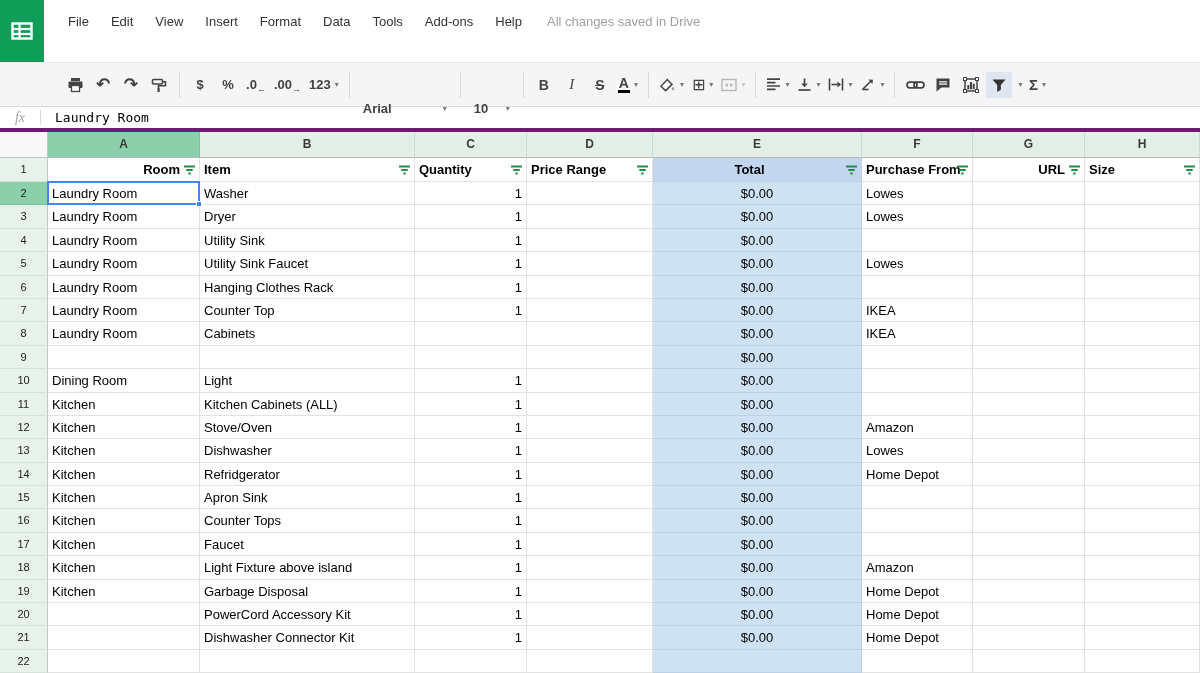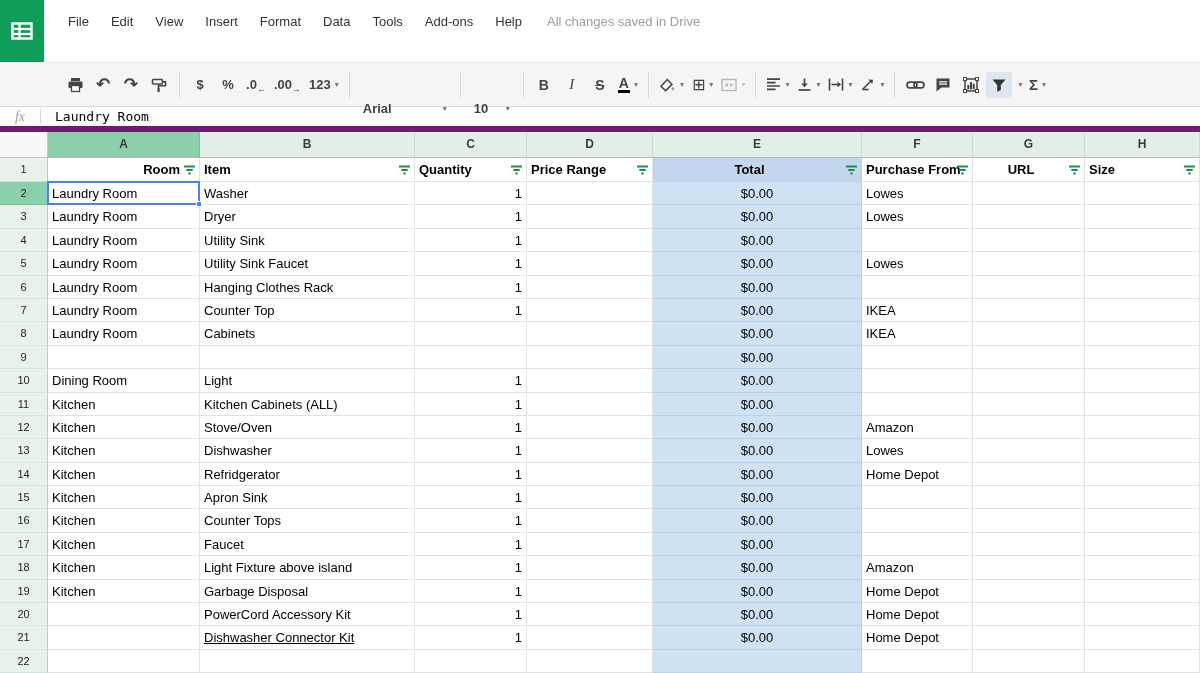--- a/index.html
+++ b/index.html
@@ -36,21 +36,21 @@
   .sel-size { width:48px; font-weight:bold; }
   .b-btn { font-weight:bold; font-size:14px; }
   .i-btn { font-family:"Liberation Serif","DejaVu Serif",serif; font-style:italic; font-size:15px; }
   .s-btn { text-decoration:line-through; font-size:14px; font-weight:bold; }
   .a-color { font-size:14px; font-weight:bold; border-bottom:3px solid #000; line-height:13px; padding:0 1px; }
   .disabled { opacity:.35; pointer-events:none; }
   .active-tool { background:#dde6f1; }
   .sum { font-size:15px; font-weight:bold; }
 
   
-  .formula-bar { height:25px; background:#fff; border-bottom:6px solid #701a75; display:flex; align-items:center; }
+  .formula-bar { height:25px; background:#fff; border-bottom:4px solid #701a75; display:flex; align-items:center; }
   .fx { font-family:"Liberation Serif","DejaVu Serif",serif; font-style:italic; color:#9e9e9e; font-size:14px; width:40px; text-align:center; flex:none; }
   .fx-sep { width:1px; height:15px; background:#d9d9d9; flex:none; }
   .formula-input { font-family:"DejaVu Sans Mono","Liberation Mono",monospace; font-size:13px; color:#000; padding-left:14px; flex:1; cursor:text; }
 
   
   .grid { position:relative; width:1200px; }
   .col-letters { display:flex; height:26px; }
   .corner { width:48px; height:26px; background:#f8f8f8; border-right:1px solid #c6c6c6; border-bottom:1px solid #c6c6c6; flex:none; cursor:pointer; }
   .col-letter { height:26px; background:#e1efe7; border-right:1px solid #cadcd1; border-bottom:1px solid #b9b9b9;
                 font-size:12px; font-weight:bold; color:#3a3a3a; text-align:center; line-height:25px; flex:none; cursor:pointer; }
@@ -298,21 +298,21 @@
           <div class="cell header-cell hl" style="width: 209px; text-align: center;"><span>Total</span><span class="filter-ic">
               <svg width="13" height="12" viewBox="0 0 13 12">
                 <path d="M1 2.5h11 M3.3 6h6.4 M5.3 9.5h2.4" stroke="#1e8e4e" stroke-width="1.8" fill="none"></path>
               </svg>
             </span></div>
           <div class="cell header-cell" style="width: 111px; text-align: left;"><span>Purchase From</span><span class="filter-ic">
               <svg width="13" height="12" viewBox="0 0 13 12">
                 <path d="M1 2.5h11 M3.3 6h6.4 M5.3 9.5h2.4" stroke="#1e8e4e" stroke-width="1.8" fill="none"></path>
               </svg>
             </span></div>
-          <div class="cell header-cell" style="width: 112px; text-align: center;"><span>URL</span><span class="filter-ic">
+          <div class="cell header-cell" style="width: 112px; text-align: right;"><span>URL</span><span class="filter-ic">
               <svg width="13" height="12" viewBox="0 0 13 12">
                 <path d="M1 2.5h11 M3.3 6h6.4 M5.3 9.5h2.4" stroke="#1e8e4e" stroke-width="1.8" fill="none"></path>
               </svg>
             </span></div>
           <div class="cell header-cell" style="width: 115px; text-align: left;"><span>Size</span><span class="filter-ic">
               <svg width="13" height="12" viewBox="0 0 13 12">
                 <path d="M1 2.5h11 M3.3 6h6.4 M5.3 9.5h2.4" stroke="#1e8e4e" stroke-width="1.8" fill="none"></path>
               </svg>
             </span></div>
         </div>
@@ -521,21 +521,21 @@
           <div class="cell" style="width: 112px; text-align: right;">1</div>
           <div class="cell" style="width: 126px;"></div>
           <div class="cell hl" style="width: 209px; text-align: center;">$0.00</div>
           <div class="cell" style="width: 111px;">Home Depot</div>
           <div class="cell" style="width: 112px;"></div>
           <div class="cell" style="width: 115px;"></div>
         </div>
         <div class="grid-row data-row">
           <div class="row-num" style="line-height: 22px;">21</div>
           <div class="cell" style="width: 152px;"></div>
-          <div class="cell" style="width: 215px; text-decoration: underline;">Dishwasher Connector Kit</div>
+          <div class="cell" style="width: 215px;">Dishwasher Connector Kit</div>
           <div class="cell" style="width: 112px; text-align: right;">1</div>
           <div class="cell" style="width: 126px;"></div>
           <div class="cell hl" style="width: 209px; text-align: center;">$0.00</div>
           <div class="cell" style="width: 111px;">Home Depot</div>
           <div class="cell" style="width: 112px;"></div>
           <div class="cell" style="width: 115px;"></div>
         </div>
         <div class="grid-row data-row">
           <div class="row-num" style="line-height: 22px;">22</div>
           <div class="cell" style="width: 152px;"></div>

